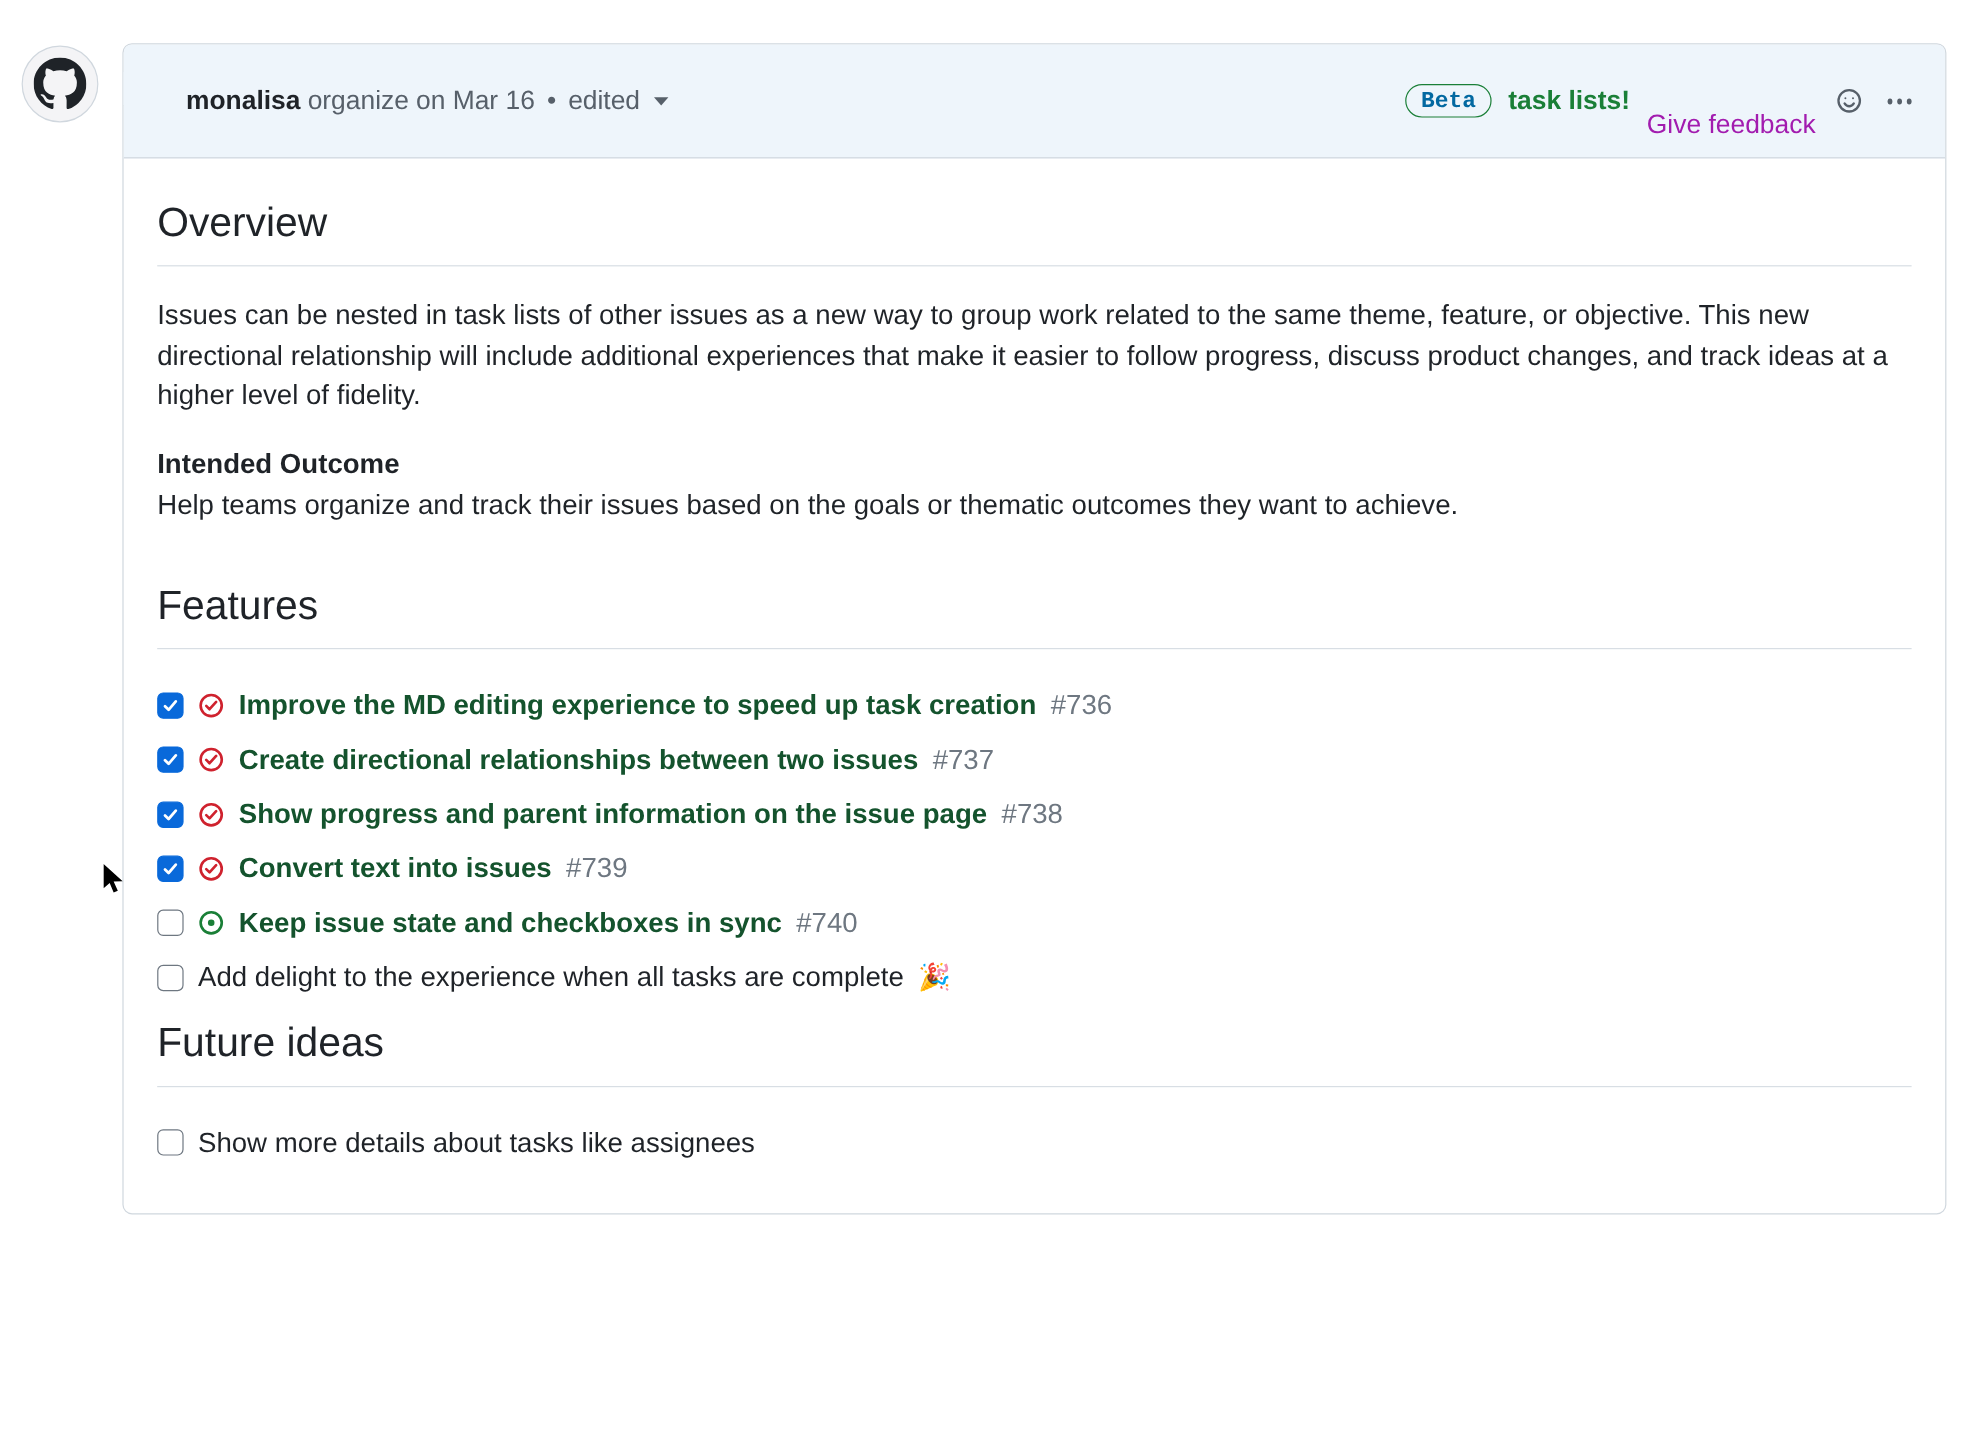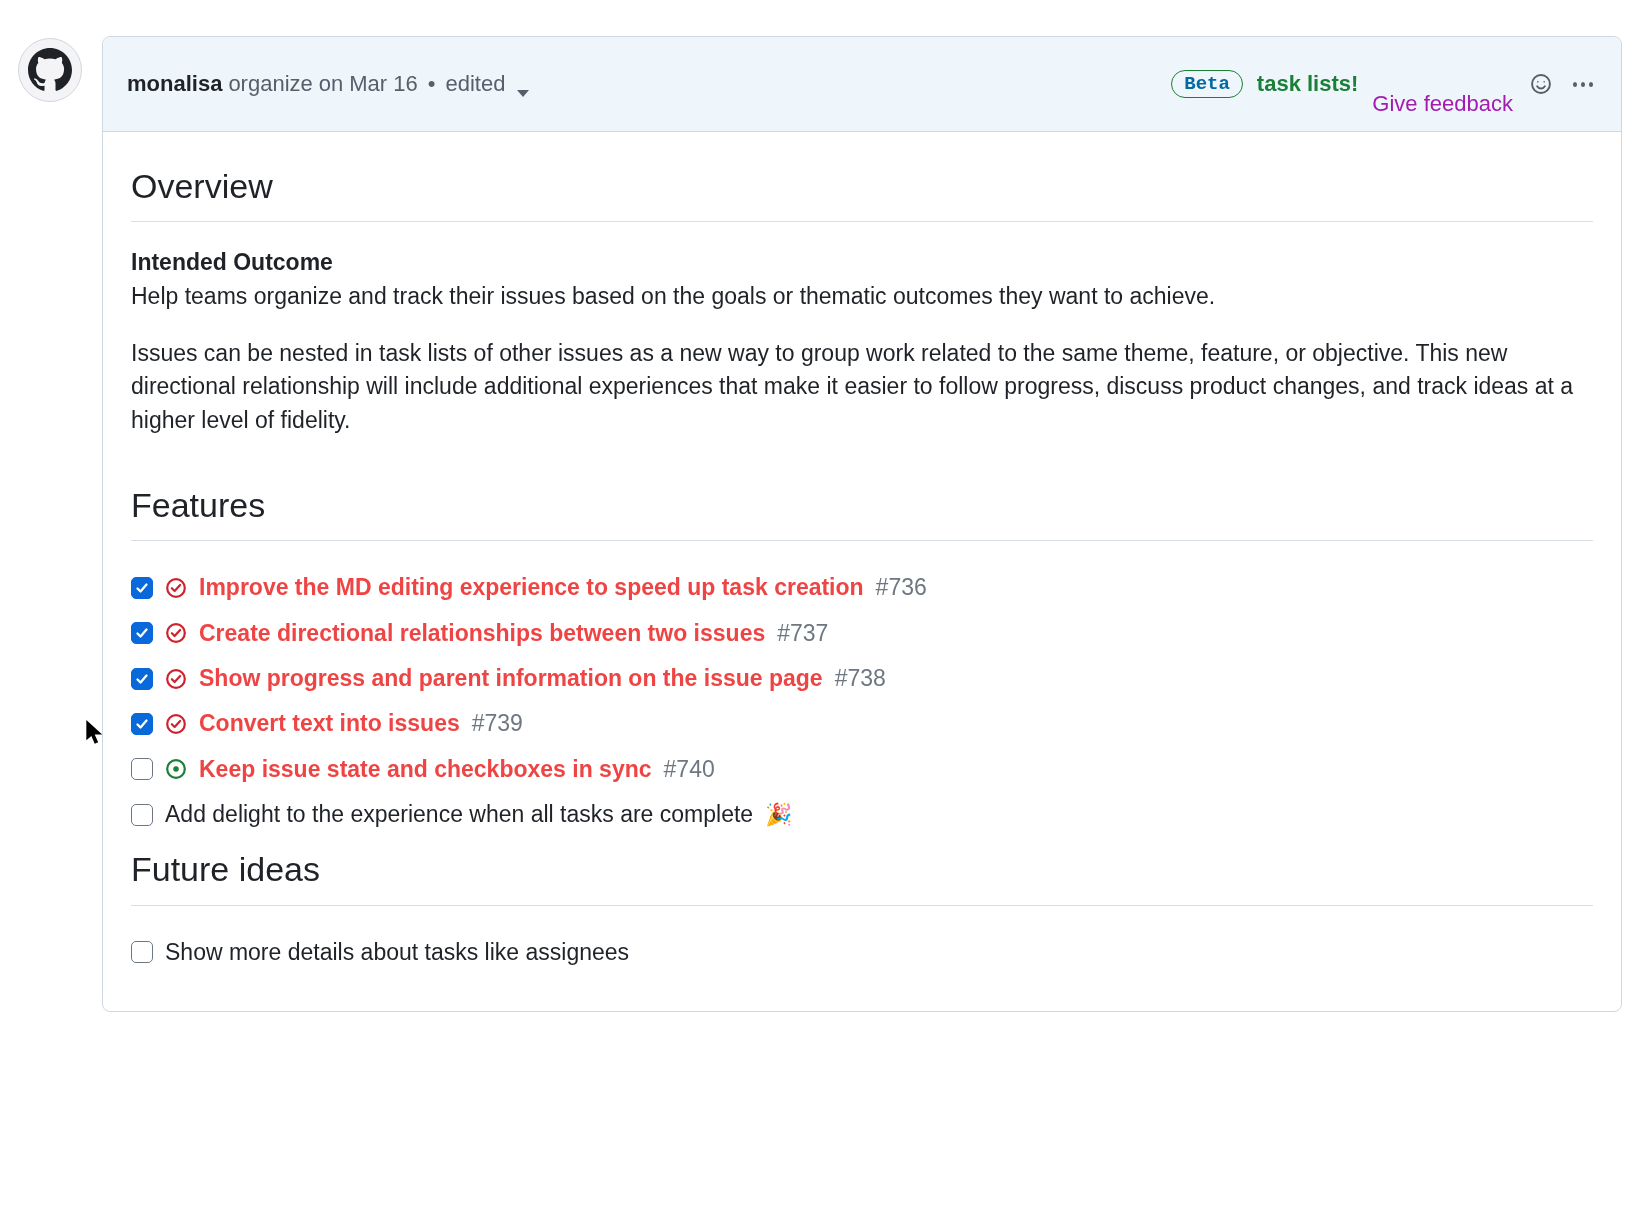--- a/index.html
+++ b/index.html
@@ -50,21 +50,21 @@
   .comment-header {
     background: #eef5fb;
     border-bottom: 1px solid #d0d7de;
     padding: 14px 24px;
     display: flex;
     align-items: center;
     justify-content: space-between;
     font-size: 22px;
     color: #57606a;
   }
-  .header-left { display: flex; align-items: flex-end; gap: 6px; flex-wrap: wrap; }
+  .header-left { display: flex; align-items: center; gap: 6px; flex-wrap: wrap; margin-left: 28px; }
   .author { font-weight: 600; color: #1f2328; }
   .dot-sep { padding: 0 4px; }
   .caret {
     display: inline-block;
     width: 0; height: 0;
     border-left: 6px solid transparent;
     border-right: 6px solid transparent;
     border-top: 7px solid #57606a;
     margin-left: 6px;
     vertical-align: middle;
@@ -127,21 +127,21 @@
   }
   .chk.checked {
     background: #0969da;
     border-color: #0969da;
   }
   .chk.checked svg { stroke: #fff; }
   .state-icon {
     width: 22px; height: 22px; flex-shrink: 0;
     display: flex; align-items: center; justify-content: center;
   }
-  .link-title { color: #ef4444; font-weight: 600; }
+  .link-title { color: #14532d; font-weight: 600; }
   .issue-num { color: #6e7781; }
   .plain-text { color: #1f2328; }
   .emoji { font-size: 22px; }
   .cursor-pointer {
     position: absolute;
     left: 86px;
     top: 720px;
     font-size: 22px;
     pointer-events: none;
   }
@@ -182,25 +182,25 @@
         <span class="icon-btn kebab">
           <span></span>
             <span></span>
             <span></span>
         </span>
       </div>
     </div>
 
     <div class="comment-body">
       <h2 class="section">Overview</h2>
+      <p class="para">Issues can be nested in task lists of other issues as a new way to group work related to the same theme, feature, or objective. This new directional relationship will include additional experiences that make it easier to follow progress, discuss product changes, and track ideas at a higher level of fidelity.</p>
       <p class="para">
         <span class="subhead">Intended Outcome</span><br>
         <span>Help teams organize and track their issues based on the goals or thematic outcomes they want to achieve.</span>
       </p>
-      <p class="para">Issues can be nested in task lists of other issues as a new way to group work related to the same theme, feature, or objective. This new directional relationship will include additional experiences that make it easier to follow progress, discuss product changes, and track ideas at a higher level of fidelity.</p>
 
       <h2 class="section features">Features</h2>
       <ul class="tasklist" id="features-list">
           <li>
             <span class="chk checked">
               <svg width="14" height="14" viewBox="0 0 14 14" fill="none" stroke-width="2.3" stroke-linecap="round" stroke-linejoin="round">
                 <polyline points="2.5 7.5 5.5 10.5 11.5 3.5"></polyline>
               </svg>
             </span>
             <span class="state-icon">

